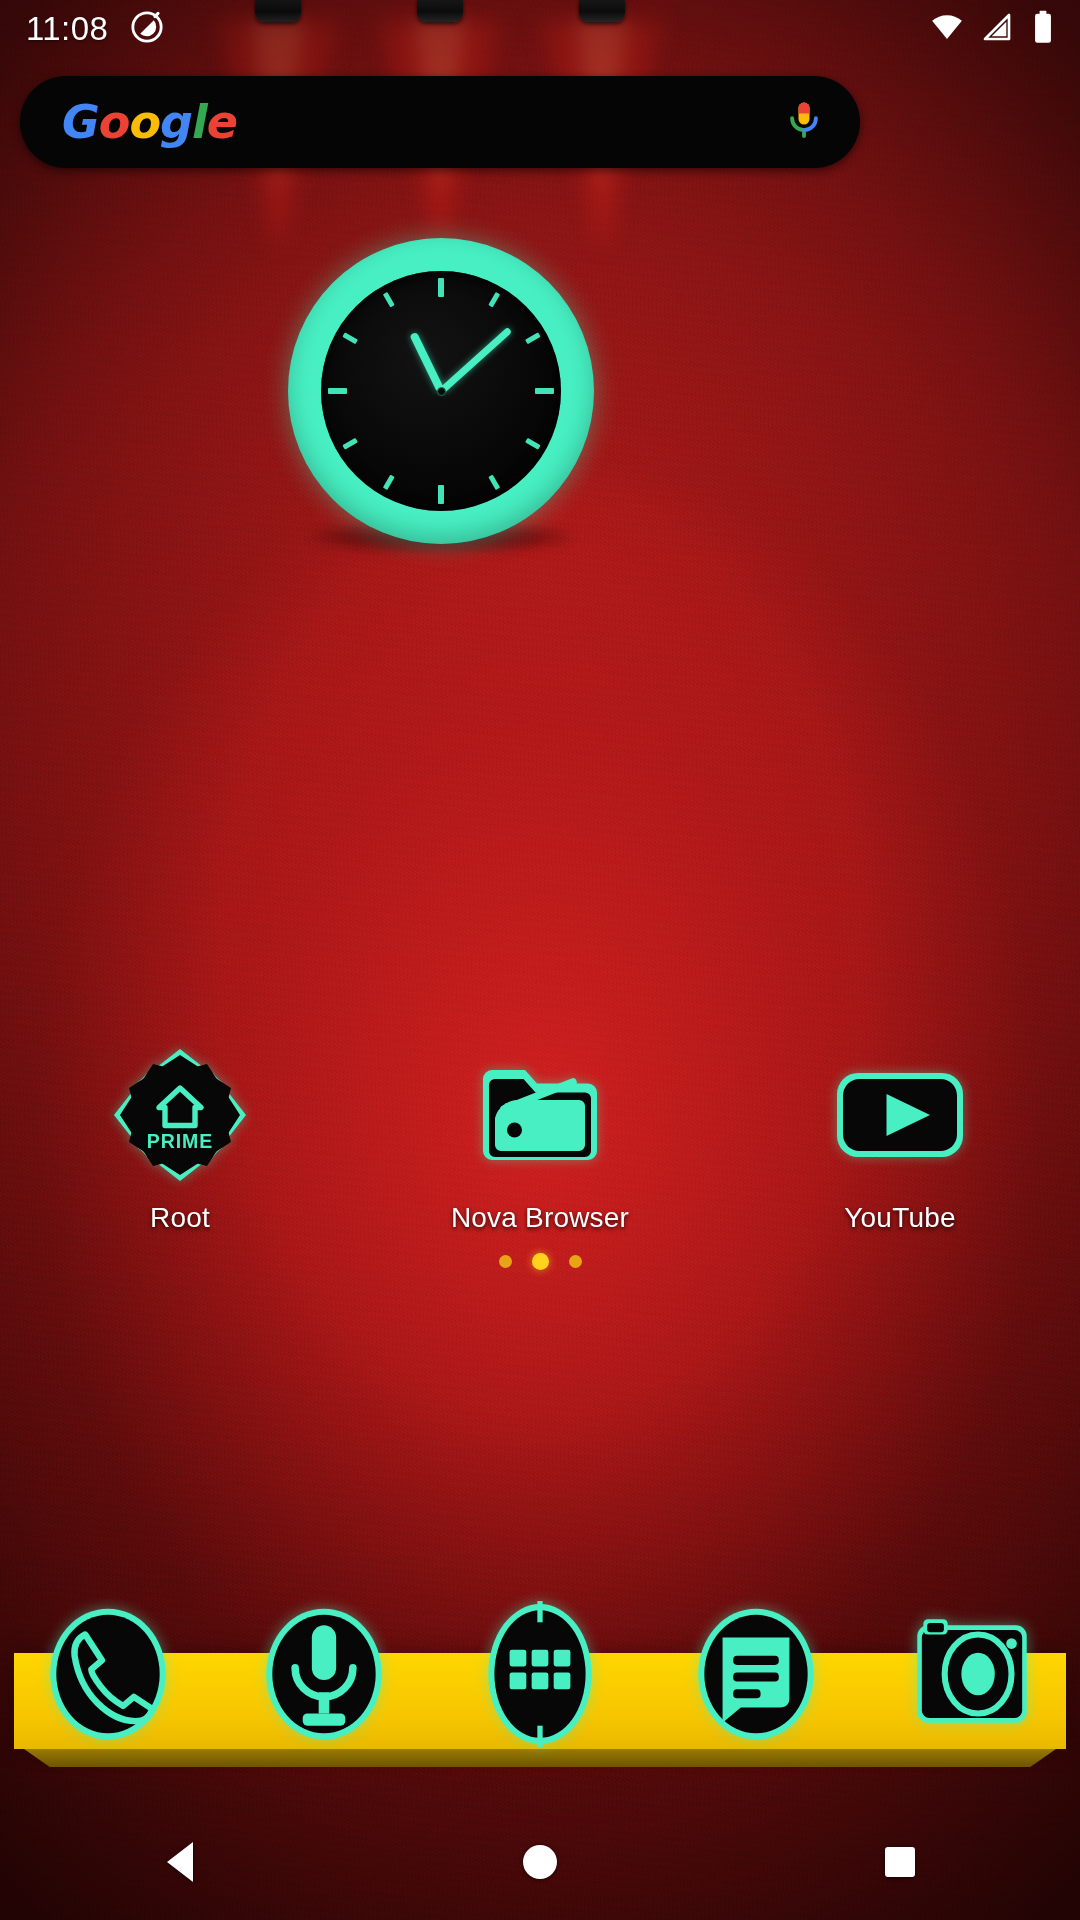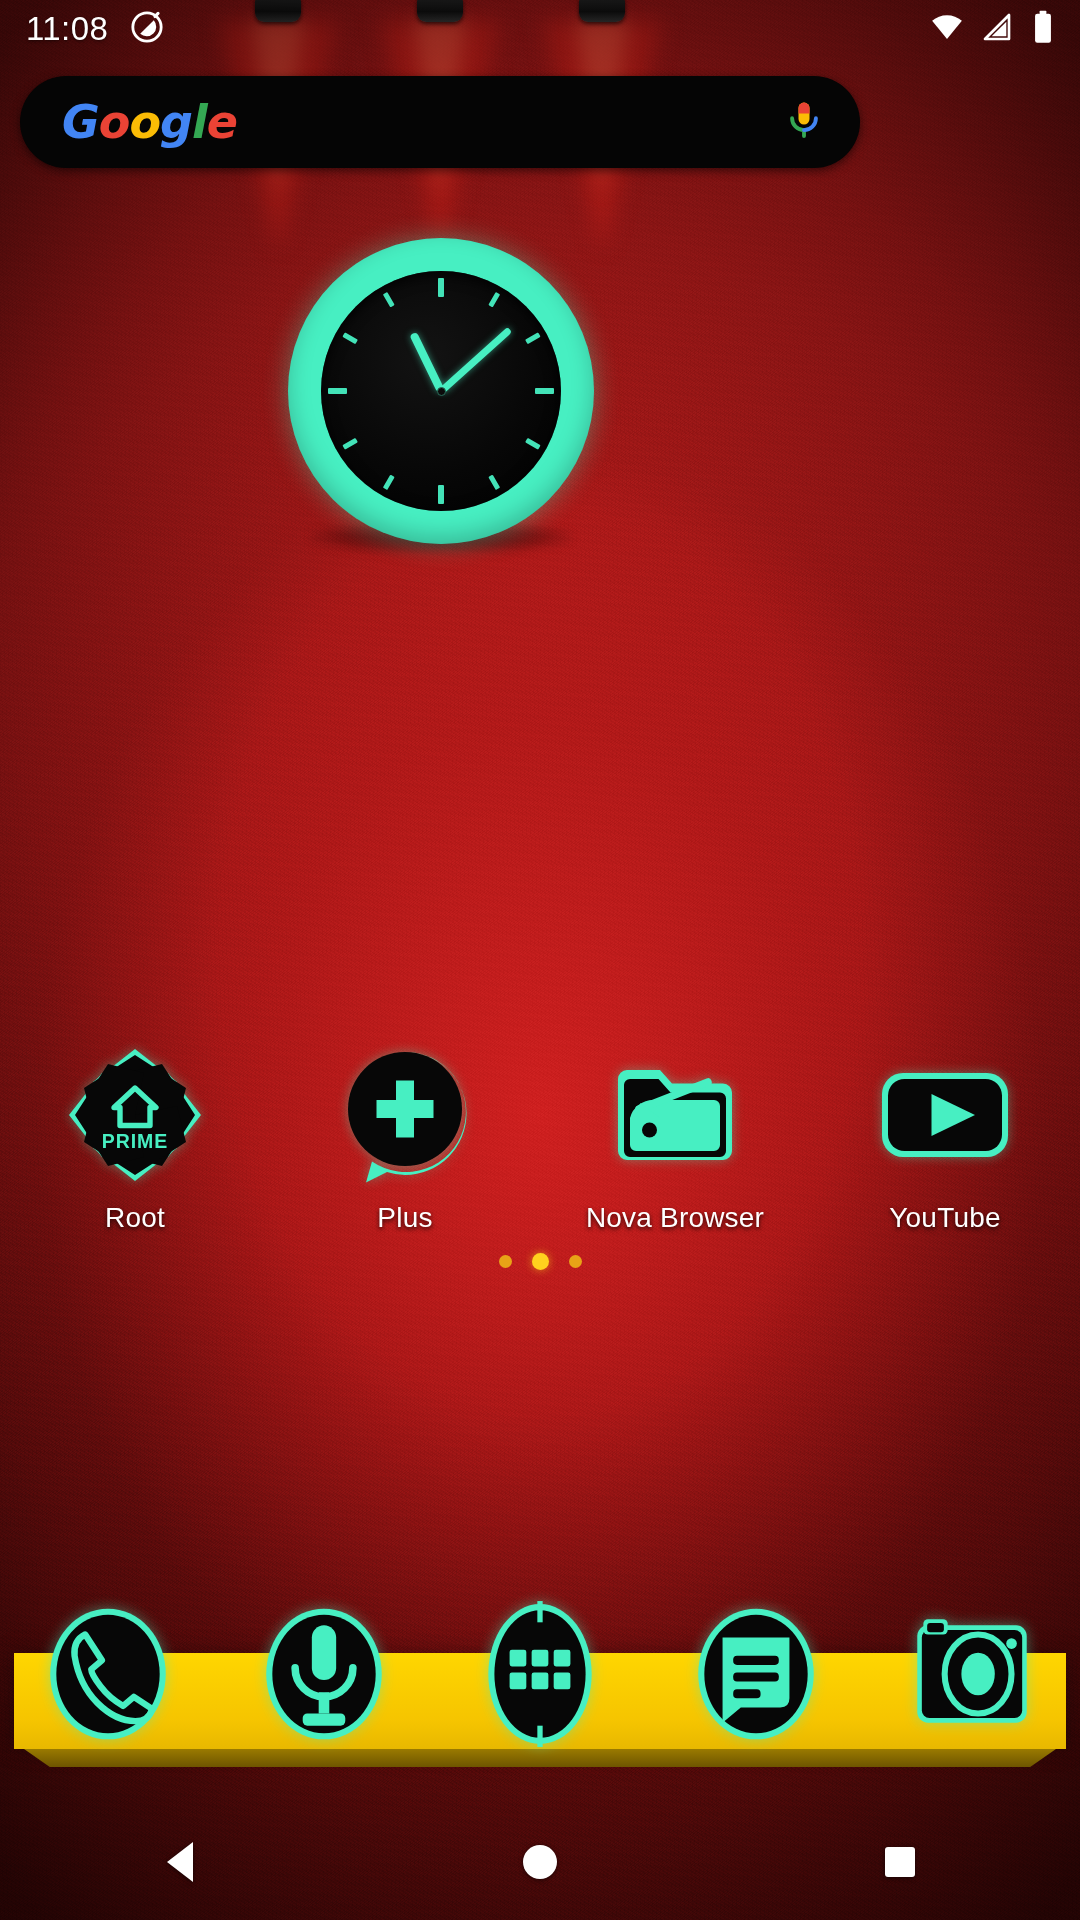--- a/index.html
+++ b/index.html
@@ -346,30 +346,20 @@
             <path d="M50 90 L16 68 L22 44 L50 50 L78 44 L84 68 Z" fill="#070707"></path>
             <path d="M10 50 L32 16 L56 22 L50 50 L56 78 L32 84 Z" fill="#070707"></path>
             <path d="M50 32 L64 45 L60 45 L60 57 L40 57 L40 45 L36 45 Z" fill="none" stroke="#47efc2" stroke-width="3.6" stroke-linejoin="round"></path>
             <text x="50" y="72" font-family="Liberation Sans, sans-serif" font-size="13" font-weight="700" fill="#47efc2" text-anchor="middle" letter-spacing="0.6">PRIME</text>
           </g>
         </svg>
       </div>
       <div class="applabel">Root</div>
     </div>
 
-    <div class="appcell">
-      <div class="appicon">
-        <svg width="150" height="150" viewBox="0 0 100 100">
-          <path d="M50 8 a40 40 0 1 1 -22 73 l-4 14 l14 -7 a40 40 0 0 0 12 2 a40 40 0 0 0 0 -82 z" fill="#47efc2"></path>
-          <circle cx="50" cy="46" r="38" fill="#070707"></circle>
-          <path d="M44 27 h12 v13 h13 v12 h-13 v13 h-12 v-13 h-13 v-12 h13 z" fill="#47efc2"></path>
-        </svg>
-      </div>
-      <div class="applabel">Plus</div>
-    </div>
 
     <div class="appcell">
       <div class="appicon">
         <svg width="150" height="150" viewBox="0 0 100 100">
           <path d="M12 26 a6 6 0 0 1 6 -6 h22 l8 9 h34 a6 6 0 0 1 6 6 v39 a6 6 0 0 1 -6 6 h-64 a6 6 0 0 1 -6 -6 z" fill="#47efc2"></path>
           <path d="M16 30 a4 4 0 0 1 4 -4 h19 l8 9 h33 a4 4 0 0 1 4 4 v35 a4 4 0 0 1 -4 4 h-60 a4 4 0 0 1 -4 -4 z" fill="#070707"></path>
           <path d="M20 52 a16 16 0 0 1 16 -12 h40 a4 4 0 0 1 4 4 v26 a4 4 0 0 1 -4 4 h-52 a4 4 0 0 1 -4 -4 z" fill="#47efc2"></path>
           <path d="M26 46 L72 28" stroke="#47efc2" stroke-width="5" stroke-linecap="round"></path>
           <path d="M27 42 L40 52 L24 52 Z" fill="#47efc2"></path>
           <circle cx="33" cy="60" r="5" fill="#070707"></circle>

